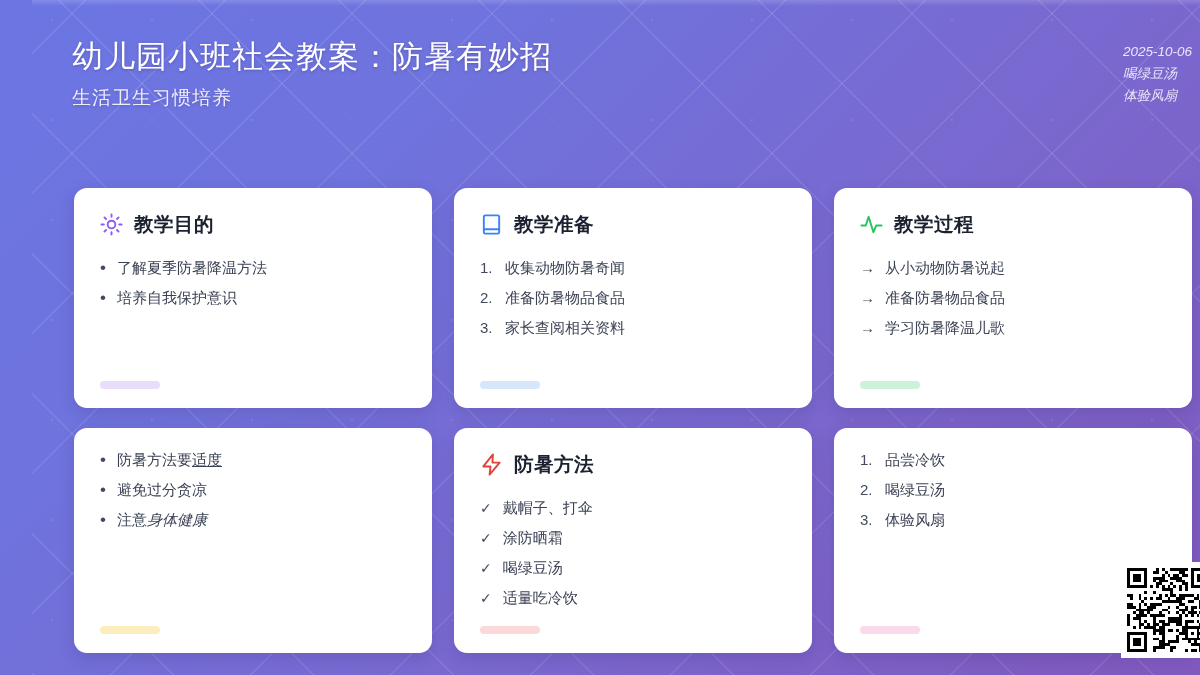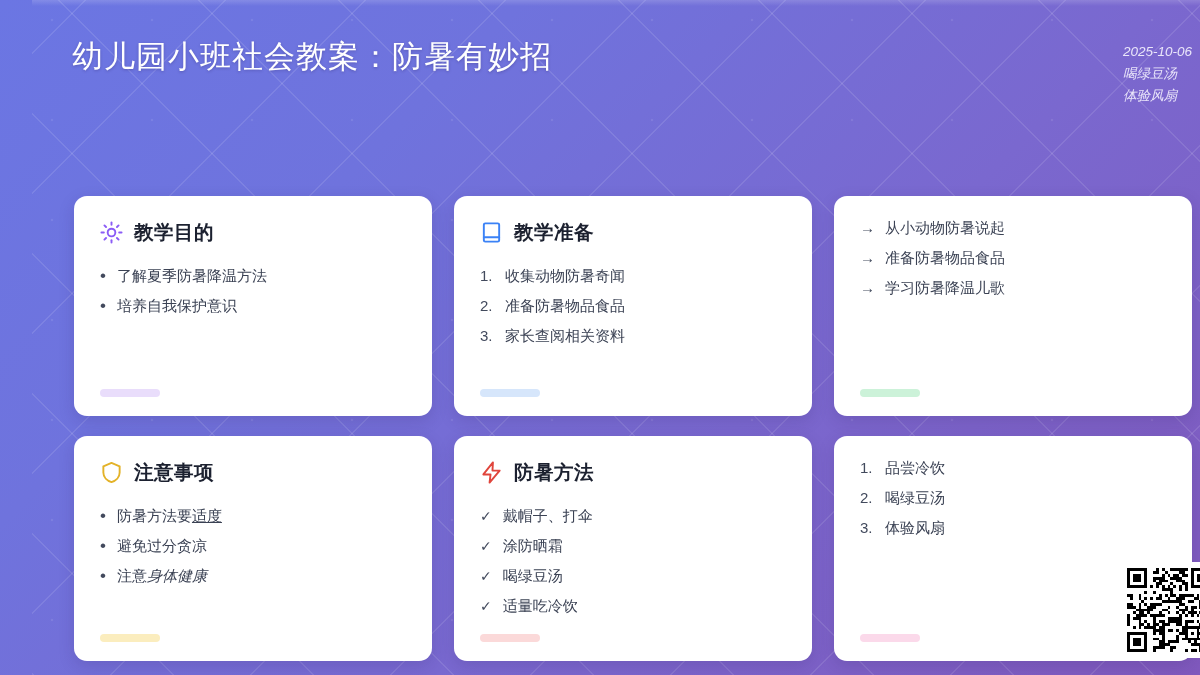--- a/index.html
+++ b/index.html
@@ -42,21 +42,21 @@
     white-space:nowrap;
   }
   .header-meta {
     position:absolute; right:40px; top:41px;
     line-height:22px;font-style:italic;
   }
   .header-meta div { font-size:13.5px; color:#eae6fa; white-space:nowrap; }
 
   
   .grid {
-    position:absolute; left:42px; top:196px;
+    position:absolute; left:42px; top:188px;
     width:1118px; height:465px;
     display:grid;
     grid-template-columns:repeat(3,358px);
     grid-template-rows:220px 225px;
     column-gap:22px; row-gap:20px;
   }
   .card {
     position:relative;
     background:#ffffff;
     border-radius:13px;
@@ -105,20 +105,21 @@
 </style>
 </head>
 <body>
 
 <div id="page">
   <div id="bg-pattern"></div>
   <div id="bg-top-sheen"></div>
 
   <div class="header">
     <div class="header-title">幼儿园小班社会教案：防暑有妙招</div>
+    <div class="header-subtitle">生活卫生习惯培养</div>
     <div class="header-meta">
       <div>2025-10-06</div>
       <div>喝绿豆汤</div>
       <div>体验风扇</div>
     </div>
   </div>
 
   <div class="grid" id="card-grid">
       <div class="card">
         <div class="card-head">
@@ -167,43 +168,43 @@
             <span class="txt"><span>准备防暑物品食品</span></span>
           </li>
           <li>
             <span class="marker num">3.</span>
             <span class="txt"><span>家长查阅相关资料</span></span>
           </li>
         </ul>
         <div class="accent-bar" style="background:#d6e6fb"></div>
       </div>
       <div class="card">
+        <div class="card-head">
+          <svg class="card-icon" viewBox="0 0 24 24">
+            <polyline points="1.5,13 6,13 9,4 14,20 17,13 22.5,13" stroke="#22c55e" stroke-width="2" fill="none" stroke-linecap="round" stroke-linejoin="round"></polyline>
+          </svg>
+          <span class="card-title">教学过程</span>
+        </div>
         <ul class="card-list">
           <li>
             <span class="marker arrow">→</span>
             <span class="txt"><span>从小动物防暑说起</span></span>
           </li>
           <li>
             <span class="marker arrow">→</span>
             <span class="txt"><span>准备防暑物品食品</span></span>
           </li>
           <li>
             <span class="marker arrow">→</span>
             <span class="txt"><span>学习防暑降温儿歌</span></span>
           </li>
         </ul>
         <div class="accent-bar" style="background:#ccf2d9"></div>
       </div>
       <div class="card">
-        <div class="card-head">
-          <svg class="card-icon" viewBox="0 0 24 24">
-            <path d="M12 2 L20.5 5.5 V12 C20.5 17 16.6 20.7 12 22 C7.4 20.7 3.5 17 3.5 12 V5.5 Z" stroke="#e3b228" stroke-width="2" fill="none" stroke-linecap="round" stroke-linejoin="round"></path>
-          </svg>
-          <span class="card-title">注意事项</span>
-        </div>
         <ul class="card-list">
           <li>
             <span class="marker bullet">•</span>
             <span class="txt"><span>防暑方法要</span><span class="u">适度</span></span>
           </li>
           <li>
             <span class="marker bullet">•</span>
             <span class="txt"><span>避免过分贪凉</span></span>
           </li>
           <li>

